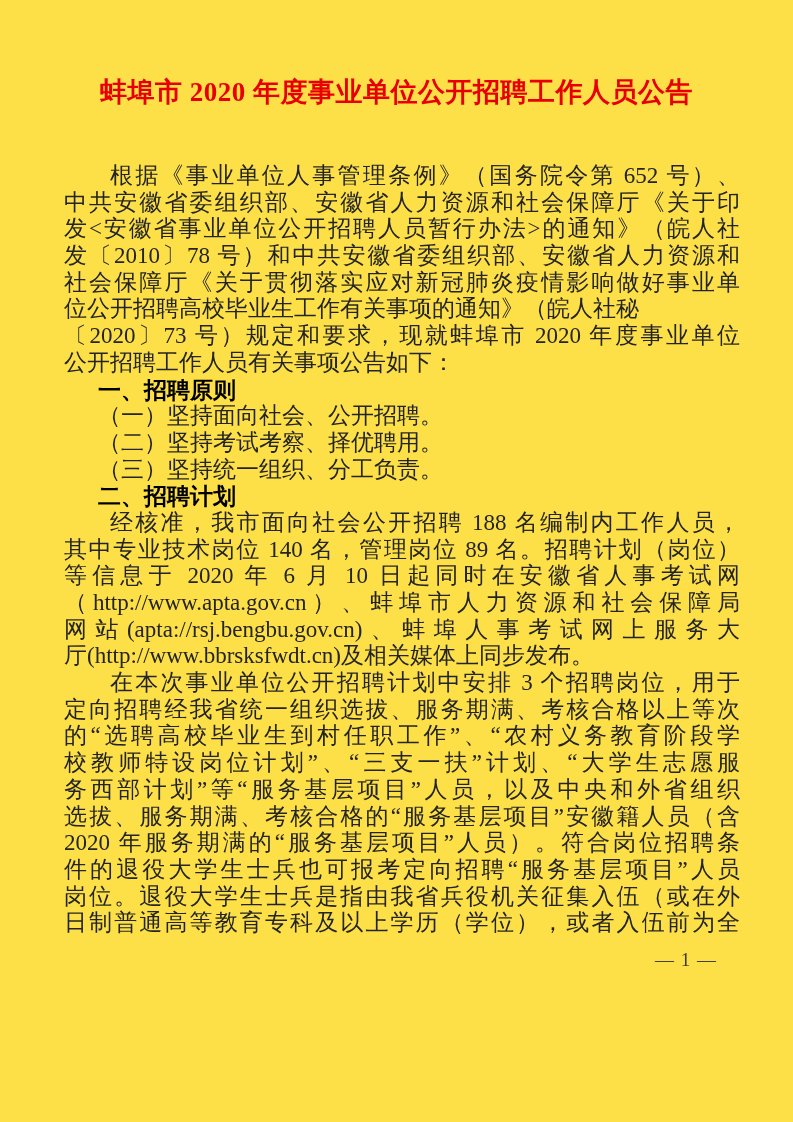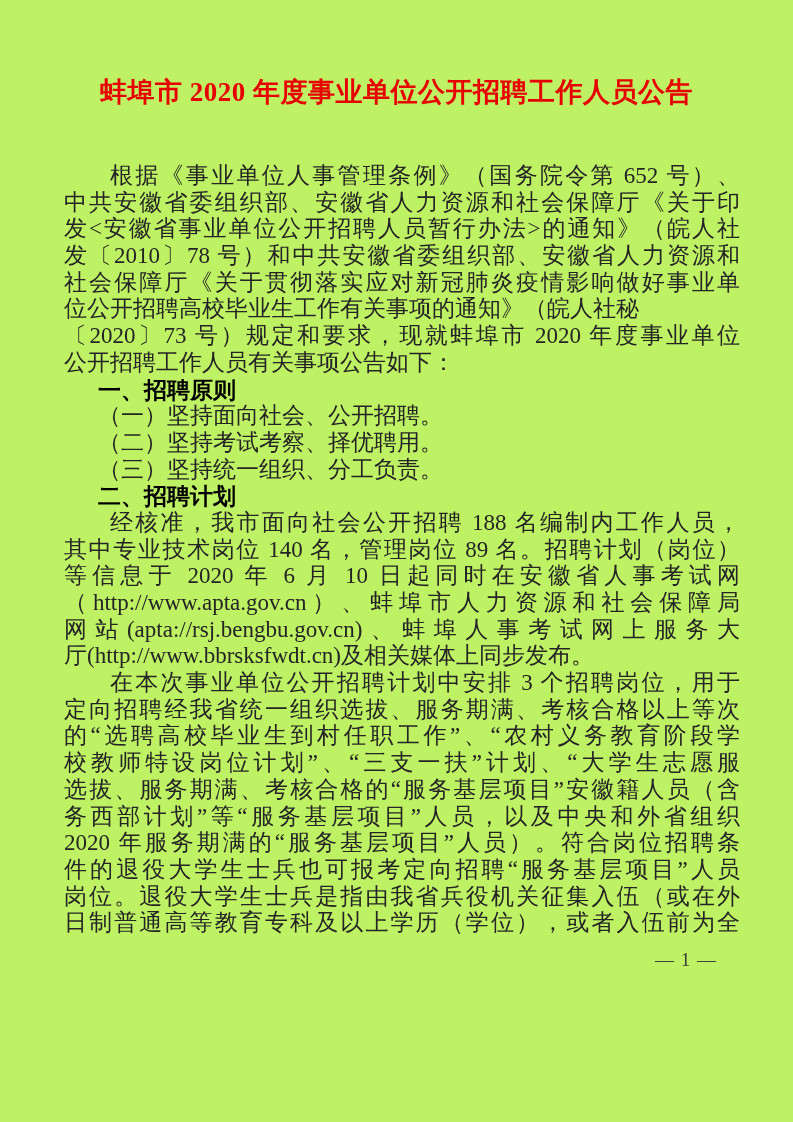--- a/index.html
+++ b/index.html
@@ -12,21 +12,21 @@
     height: 1122px;
     position: relative;
     overflow: hidden;
     font-family: "Liberation Serif", "DejaVu Serif", serif;
   }
   .page {
     position: absolute;
     left: 0; top: 0;
     width: 793px;
     height: 1122px;
-    background: #bef264;
+    background: #fde047;
   }
   .doc-title {
     margin: 72px 30px 0 30px;
     text-align: center;
     font-size: 27px;
     line-height: 40px;
     font-weight: bold;
     color: #e80000;
     letter-spacing: 0.5px;
     white-space: nowrap;
@@ -86,22 +86,22 @@
       <div class="line ind j">经核准，我市面向社会公开招聘 188 名编制内工作人员，</div>
       <div class="line j">其中专业技术岗位 140 名，管理岗位 89 名。招聘计划（岗位）</div>
       <div class="line j">等信息于 2020 年 6 月 10 日起同时在安徽省人事考试网</div>
       <div class="line j">（http://www.apta.gov.cn）、蚌埠市人力资源和社会保障局</div>
       <div class="line j">网站(apta://rsj.bengbu.gov.cn)、蚌埠人事考试网上服务大</div>
       <div class="line">厅(http://www.bbrsksfwdt.cn)及相关媒体上同步发布。</div>
       <div class="line ind j">在本次事业单位公开招聘计划中安排 3 个招聘岗位，用于</div>
       <div class="line j">定向招聘经我省统一组织选拔、服务期满、考核合格以上等次</div>
       <div class="line j">的“选聘高校毕业生到村任职工作”、“农村义务教育阶段学</div>
       <div class="line j">校教师特设岗位计划”、“三支一扶”计划、“大学生志愿服</div>
+      <div class="line j">务西部计划”等“服务基层项目”人员，以及中央和外省组织</div>
       <div class="line j">选拔、服务期满、考核合格的“服务基层项目”安徽籍人员（含</div>
-      <div class="line j">务西部计划”等“服务基层项目”人员，以及中央和外省组织</div>
       <div class="line j">2020 年服务期满的“服务基层项目”人员）。符合岗位招聘条</div>
       <div class="line j">件的退役大学生士兵也可报考定向招聘“服务基层项目”人员</div>
       <div class="line j">岗位。退役大学生士兵是指由我省兵役机关征集入伍（或在外</div>
       <div class="line j">日制普通高等教育专科及以上学历（学位），或者入伍前为全</div>
     </div>
 
   <div class="page-number">— 1 —</div>
 </div>
 
 </body></html>

